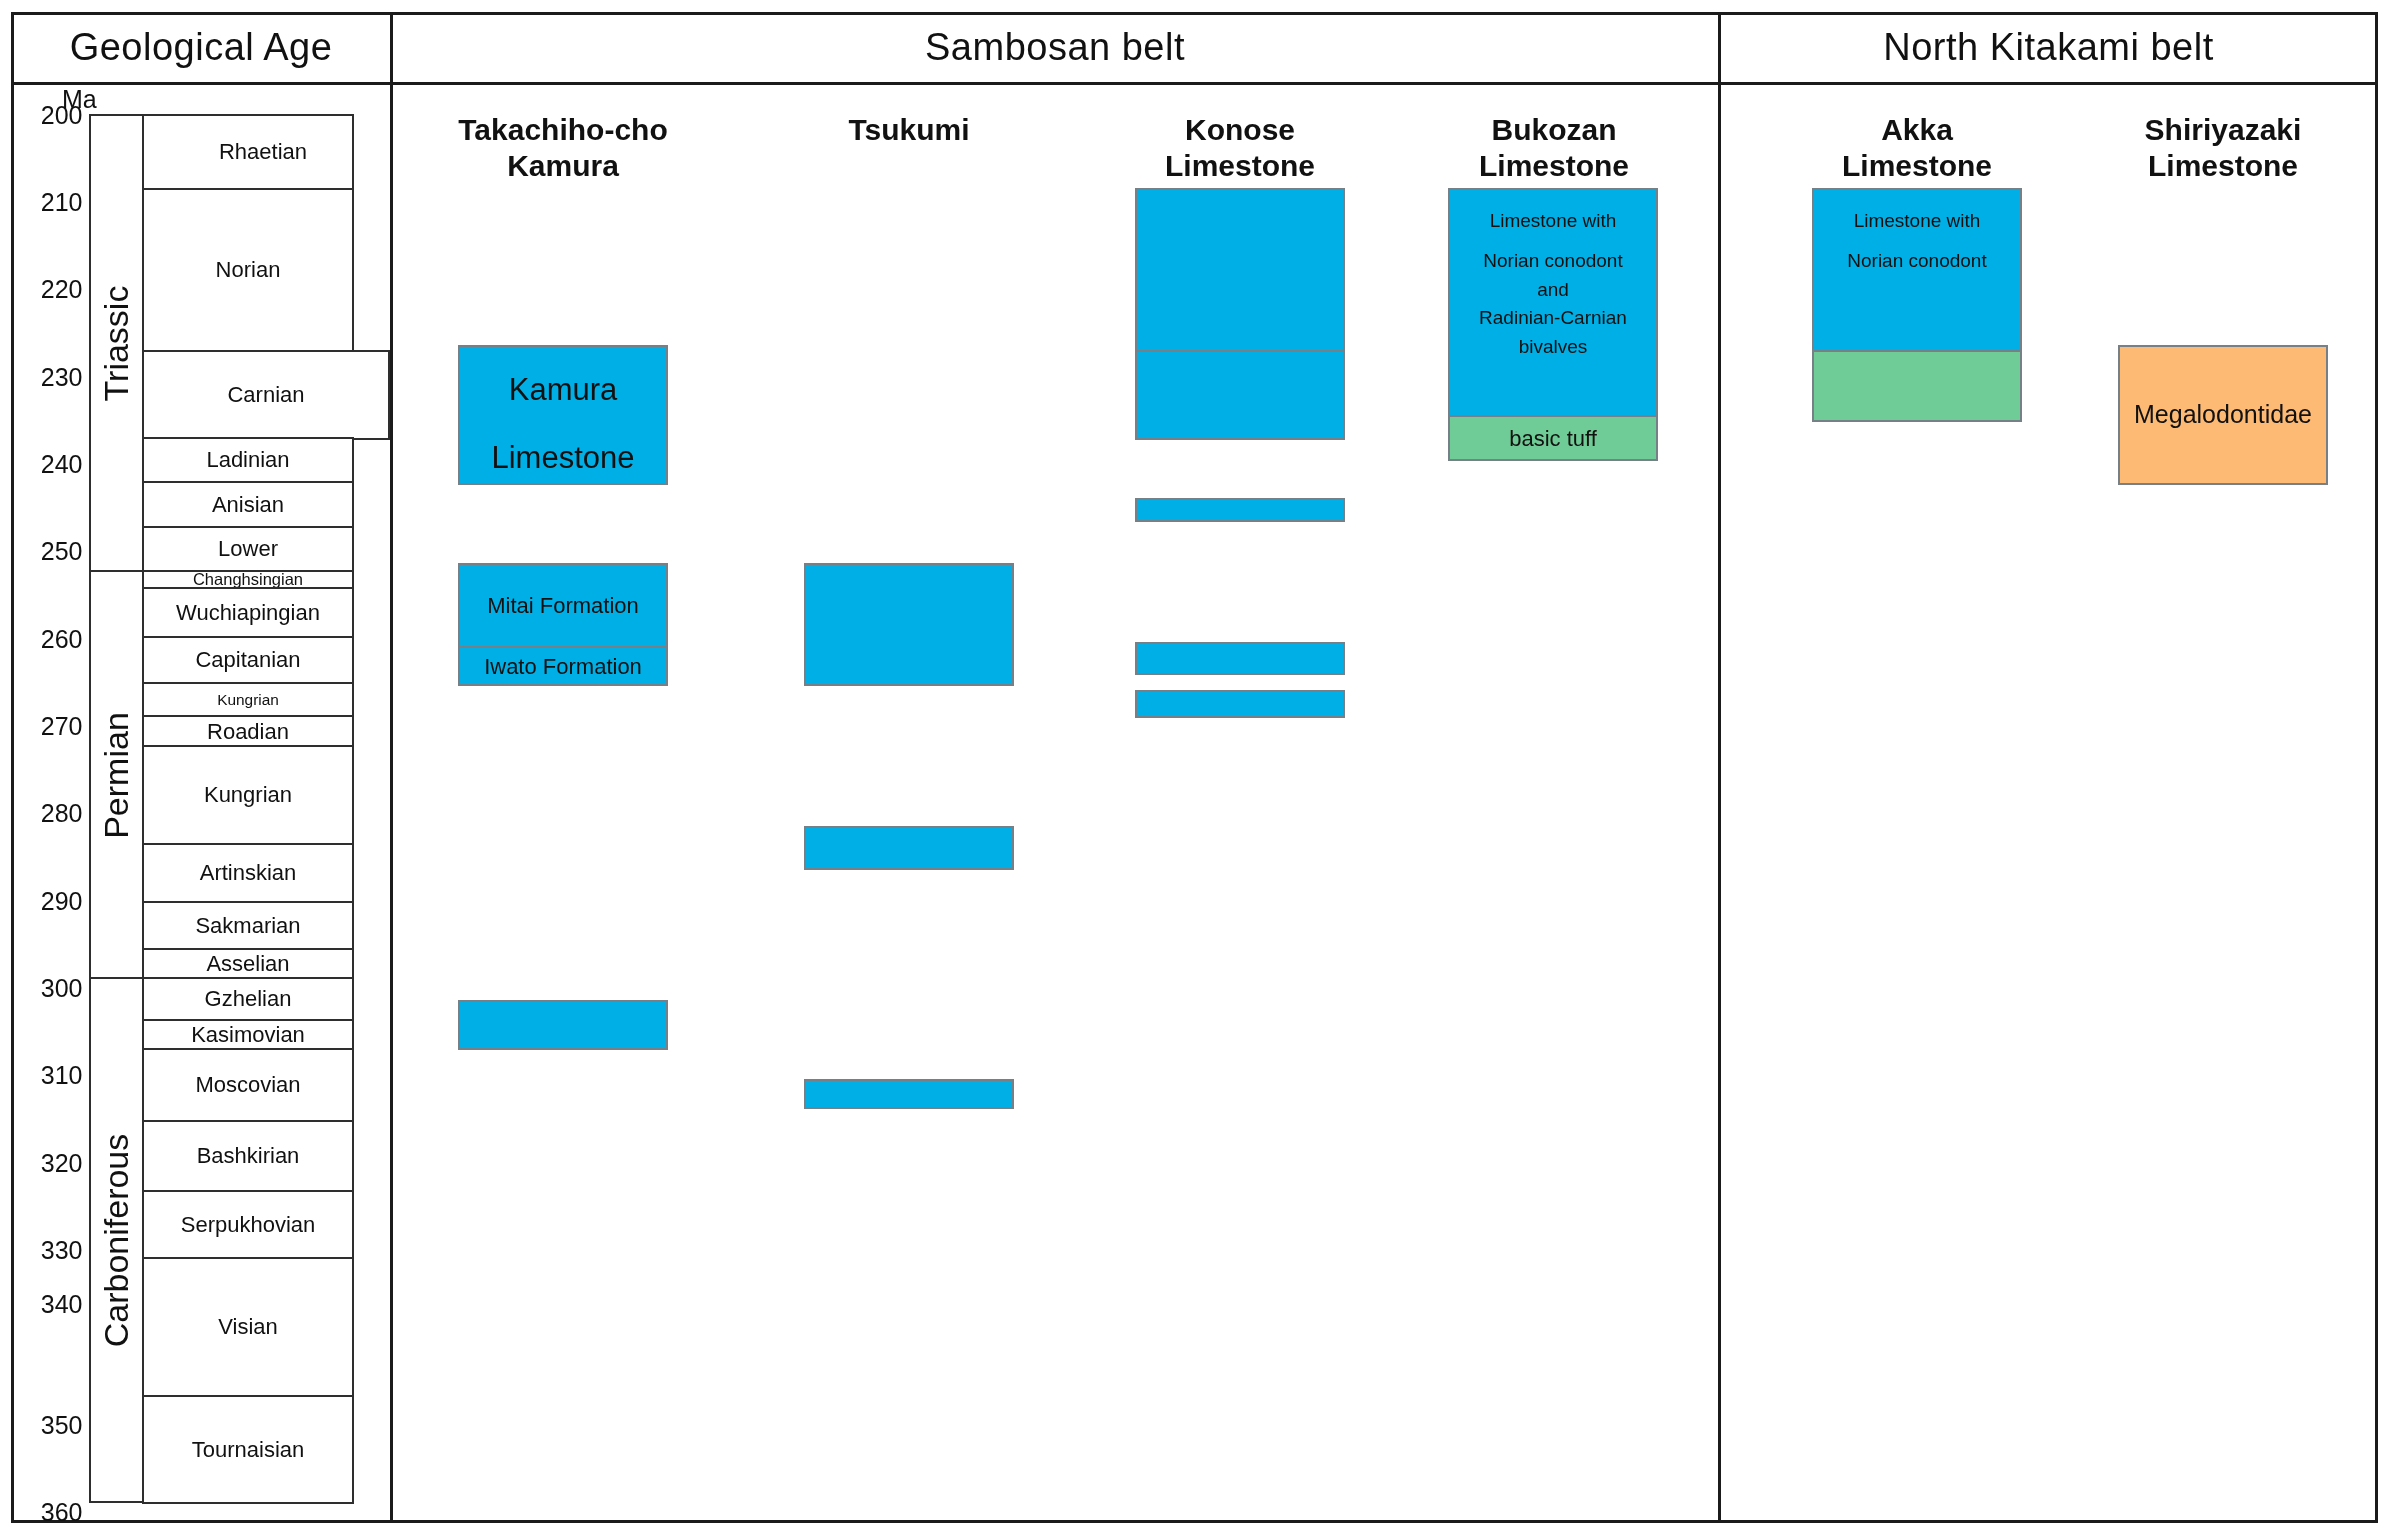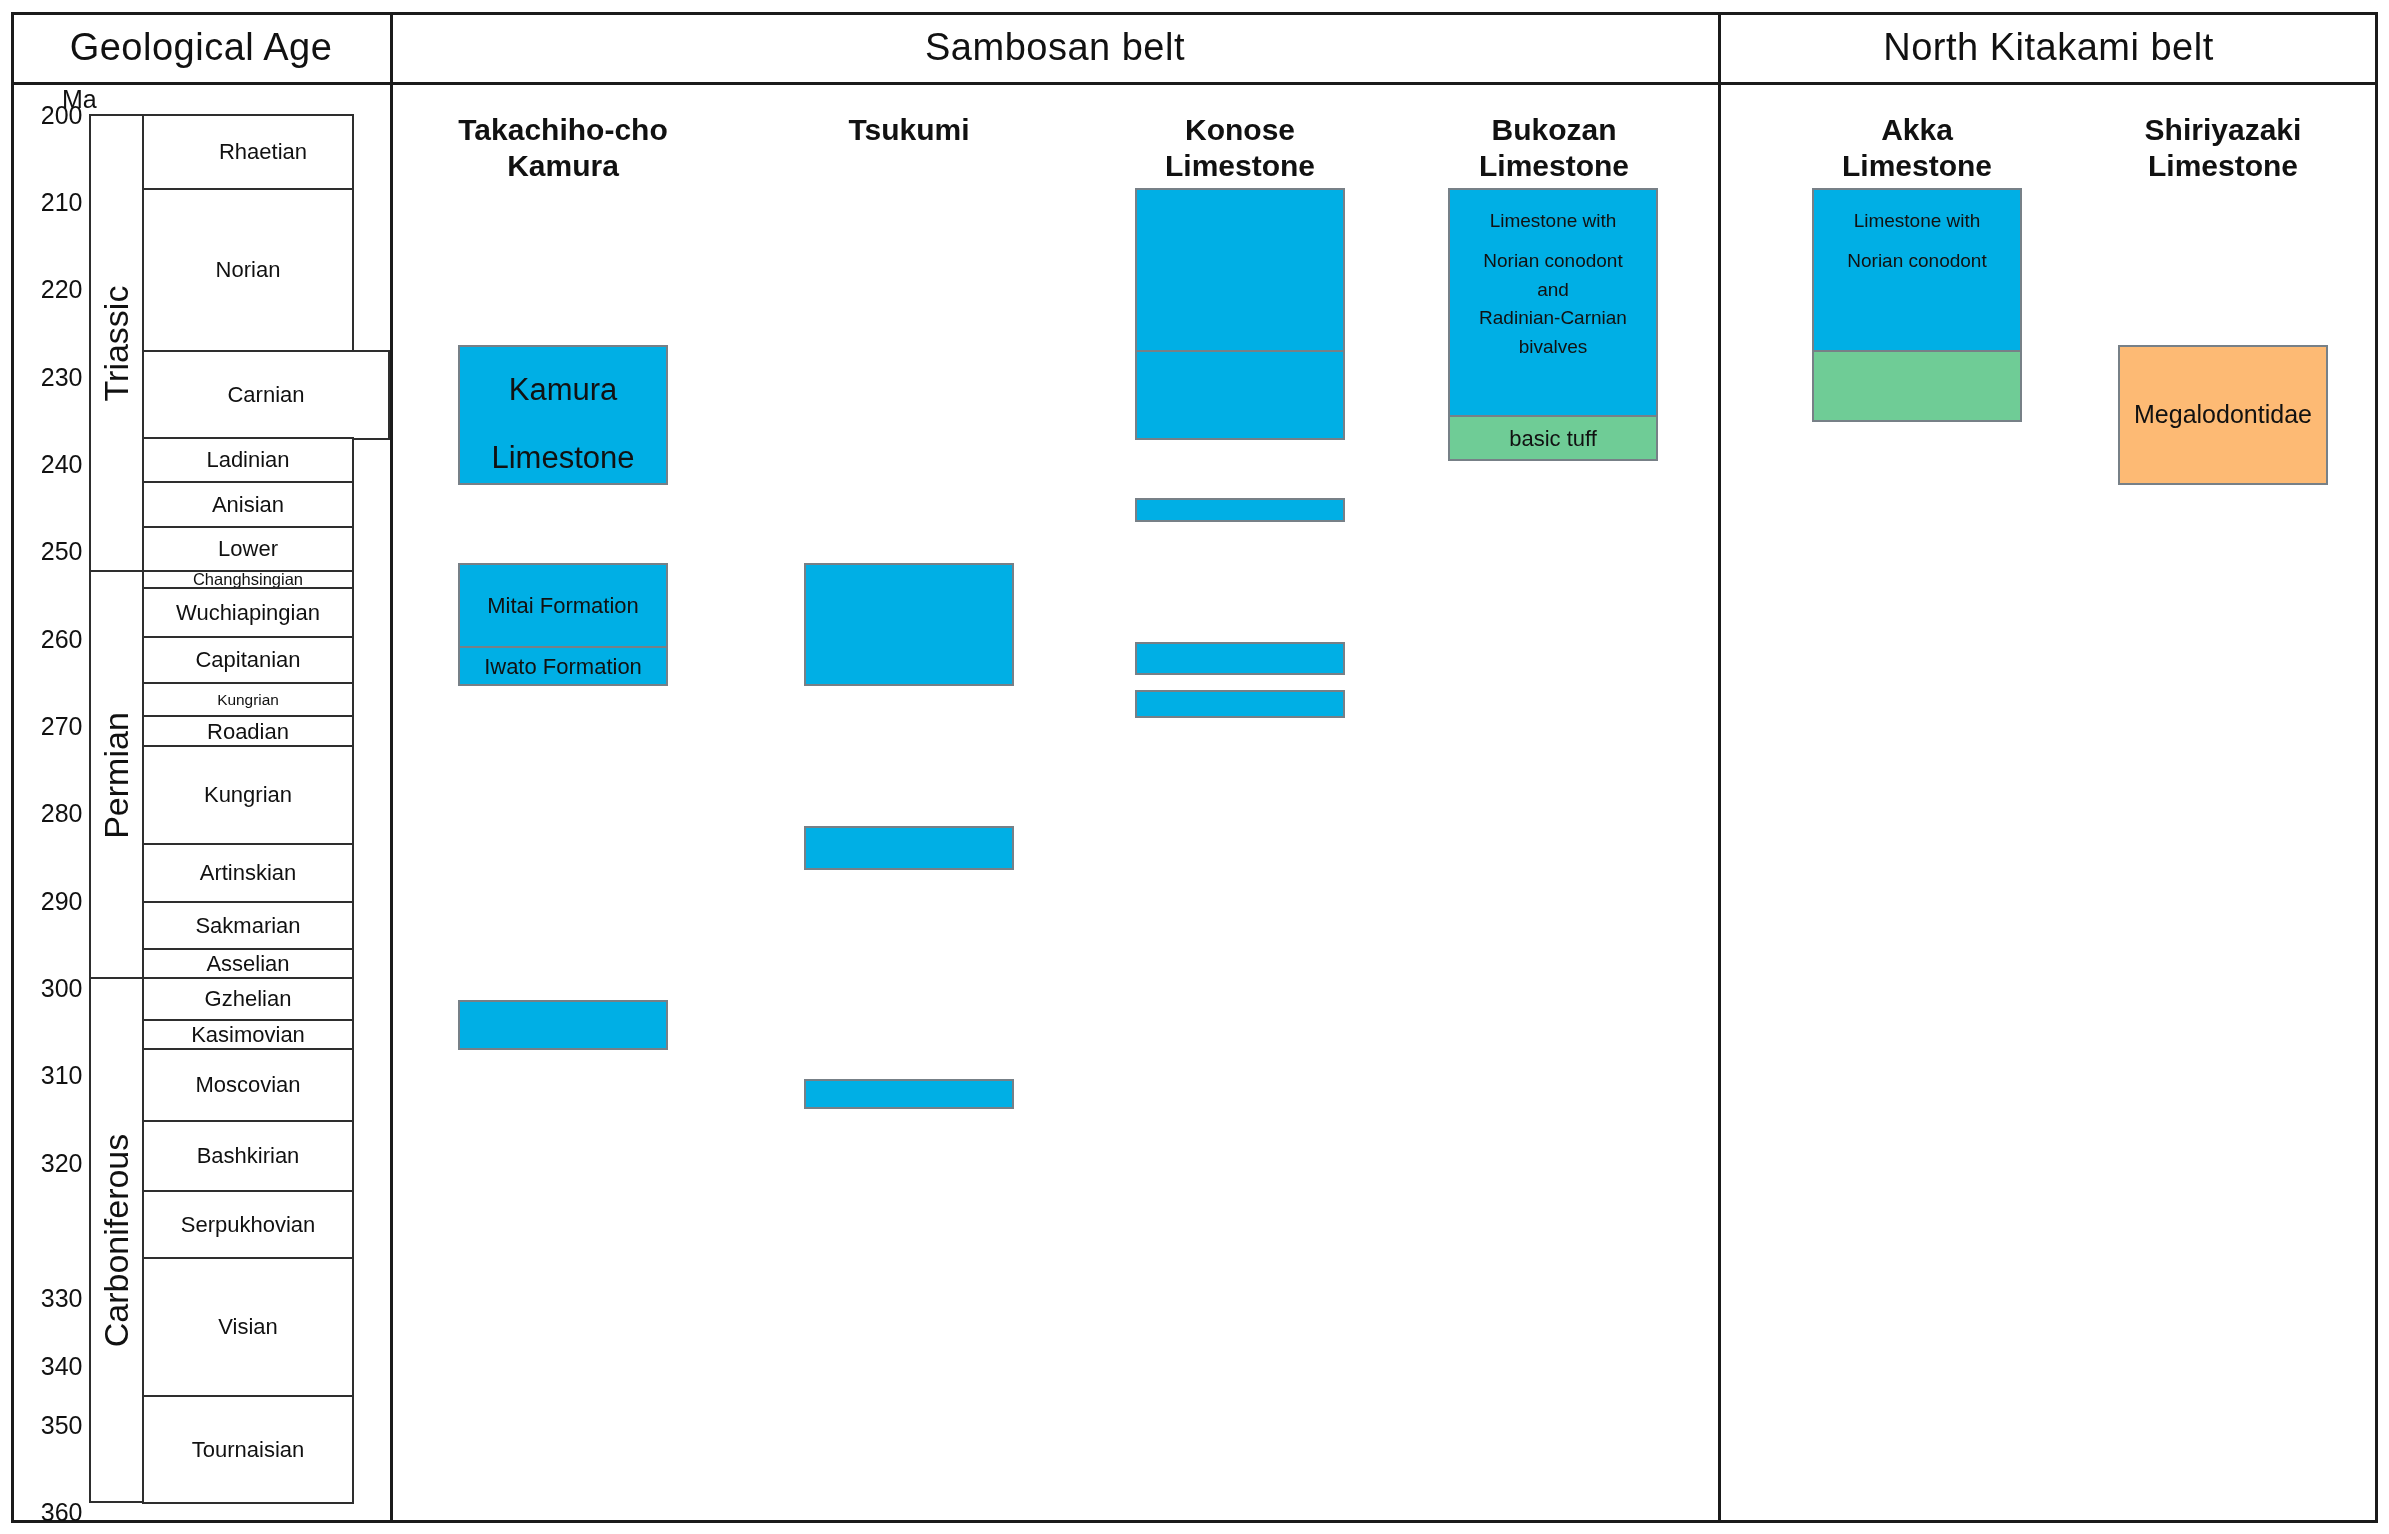--- a/index.html
+++ b/index.html
@@ -53,22 +53,22 @@
       <div class="abs tick" style="left: 16.5px; width: 66px; top: 365px;">230</div>
       <div class="abs tick" style="left: 16.5px; width: 66px; top: 452px;">240</div>
       <div class="abs tick" style="left: 16.5px; width: 66px; top: 539px;">250</div>
       <div class="abs tick" style="left: 16.5px; width: 66px; top: 627px;">260</div>
       <div class="abs tick" style="left: 16.5px; width: 66px; top: 714px;">270</div>
       <div class="abs tick" style="left: 16.5px; width: 66px; top: 801px;">280</div>
       <div class="abs tick" style="left: 16.5px; width: 66px; top: 889px;">290</div>
       <div class="abs tick" style="left: 16.5px; width: 66px; top: 976px;">300</div>
       <div class="abs tick" style="left: 16.5px; width: 66px; top: 1063px;">310</div>
       <div class="abs tick" style="left: 16.5px; width: 66px; top: 1151px;">320</div>
-      <div class="abs tick" style="left: 16.5px; width: 66px; top: 1238px; margin-top: 48px;">330</div>
-      <div class="abs tick" style="left: 16.5px; width: 66px; top: 1354px;">340</div>
+      <div class="abs tick" style="left: 16.5px; width: 66px; top: 1238px;">330</div>
+      <div class="abs tick" style="left: 16.5px; width: 66px; top: 1292px;">340</div>
       <div class="abs tick" style="left: 16.5px; width: 66px; top: 1413px;">350</div>
       <div class="abs tick" style="left: 16.5px; width: 66px; top: 1500px;">360</div>
     </div>
   <div id="periods-layer">
       <div class="abs period-box" style="left: 89px; width: 55px; top: 114px; height: 458px;">
         <span>Triassic</span>
       </div>
       <div class="abs period-box" style="left: 89px; width: 55px; top: 570px; height: 410px;">
         <span>Permian</span>
       </div>

